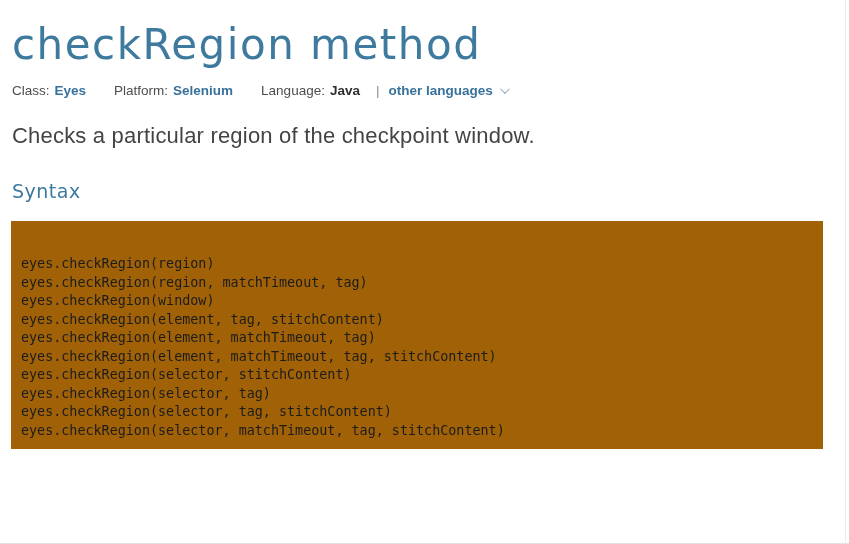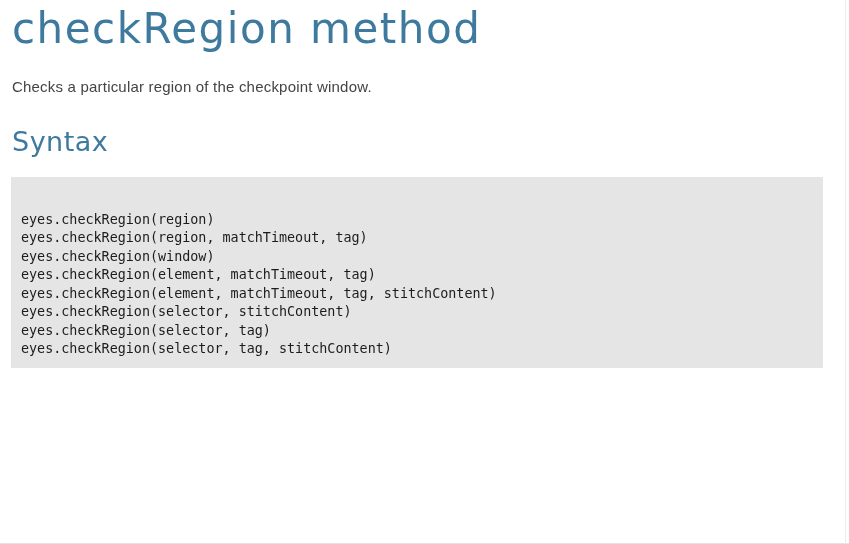--- a/index.html
+++ b/index.html
@@ -5,21 +5,21 @@
   * { margin: 0; padding: 0; box-sizing: border-box; }
   html, body {
     width: 849px; height: 544px;
     background: #ffffff;
     font-family: "Liberation Sans", sans-serif;
     overflow: hidden;
   }
   .page {
     position: relative;
     width: 849px; height: 544px;
-    padding: 2px 14px 0 12px;
+    padding: 18px 14px 0 12px;
     border-bottom: 1px solid #e3e3e3;
   }
   .right-edge-line {
     position: absolute;
     top: 0; left: 845px;
     width: 1px; height: 544px;
     background: #ececf0;
   }
   h1.page-title {
     font-family: "DejaVu Sans", sans-serif;
@@ -62,64 +62,83 @@
   .chevron {
     display: inline-block;
     width: 7px; height: 7px;
     border-right: 1.6px solid #90aabb;
     border-bottom: 1.6px solid #90aabb;
     transform: rotate(45deg) translateY(-2px);
     margin-left: 7px;
   }
   .description {
     margin-top: 24px;
-    font-size: 15px;
+    font-size: 22px;
     color: #444444;
     letter-spacing: 0.2px;
   }
   h2.syntax-heading {
     font-family: "DejaVu Sans", sans-serif;
-    font-size: 27px;
+    font-size: 19px;
     font-weight: 500;
     letter-spacing: 0.5px;
     color: #3d7a9e;
     margin-top: 31px;
     line-height: 1.2;
   }
   .code-block {
     margin-top: 19px;
     margin-left: -1px;
     width: 812px;
-    background: #e5e5e5;
+    background: #a16207;
     padding: 34px 10px 9px 10px;
   }
   .code-line {
     font-family: "DejaVu Sans Mono", monospace;
     font-size: 13.4px;
     line-height: 18.5px;
     color: #1c1c1c;
     white-space: pre;
   }
 </style>
 </head>
 <body>
 
 <div class="page">
   <div class="right-edge-line"></div>
 
   <h1 class="page-title">checkRegion method</h1>
 
+  <div class="meta-row">
+    <span class="meta-label">Class:</span>
+    <a class="meta-link" href="#">Eyes</a>
+
+    <span class="meta-label">Platform:</span>
+    <a class="meta-link" href="#">Selenium</a>
+
+    <span class="meta-label">Language:</span>
+    <span class="meta-value-dark">Java</span>
+
+    <span class="meta-sep">|</span>
+
+    <span class="other-langs">
+      <span>other languages</span>
+      <span class="chevron"></span>
+    </span>
+  </div>
 
   <p class="description">Checks a particular region of the checkpoint window.</p>
 
   <h2 class="syntax-heading">Syntax</h2>
 
   <div class="code-block">
     <div class="code-line">eyes.checkRegion(region)</div>
     <div class="code-line">eyes.checkRegion(region, matchTimeout, tag)</div>
     <div class="code-line">eyes.checkRegion(window)</div>
+    <div class="code-line">eyes.checkRegion(element, tag, stitchContent)</div>
     <div class="code-line">eyes.checkRegion(element, matchTimeout, tag)</div>
     <div class="code-line">eyes.checkRegion(element, matchTimeout, tag, stitchContent)</div>
     <div class="code-line">eyes.checkRegion(selector, stitchContent)</div>
     <div class="code-line">eyes.checkRegion(selector, tag)</div>
     <div class="code-line">eyes.checkRegion(selector, tag, stitchContent)</div>
+    <div class="code-line">eyes.checkRegion(selector, matchTimeout, tag, stitchContent)</div>
   </div>
 </div>
 
 </body></html>

